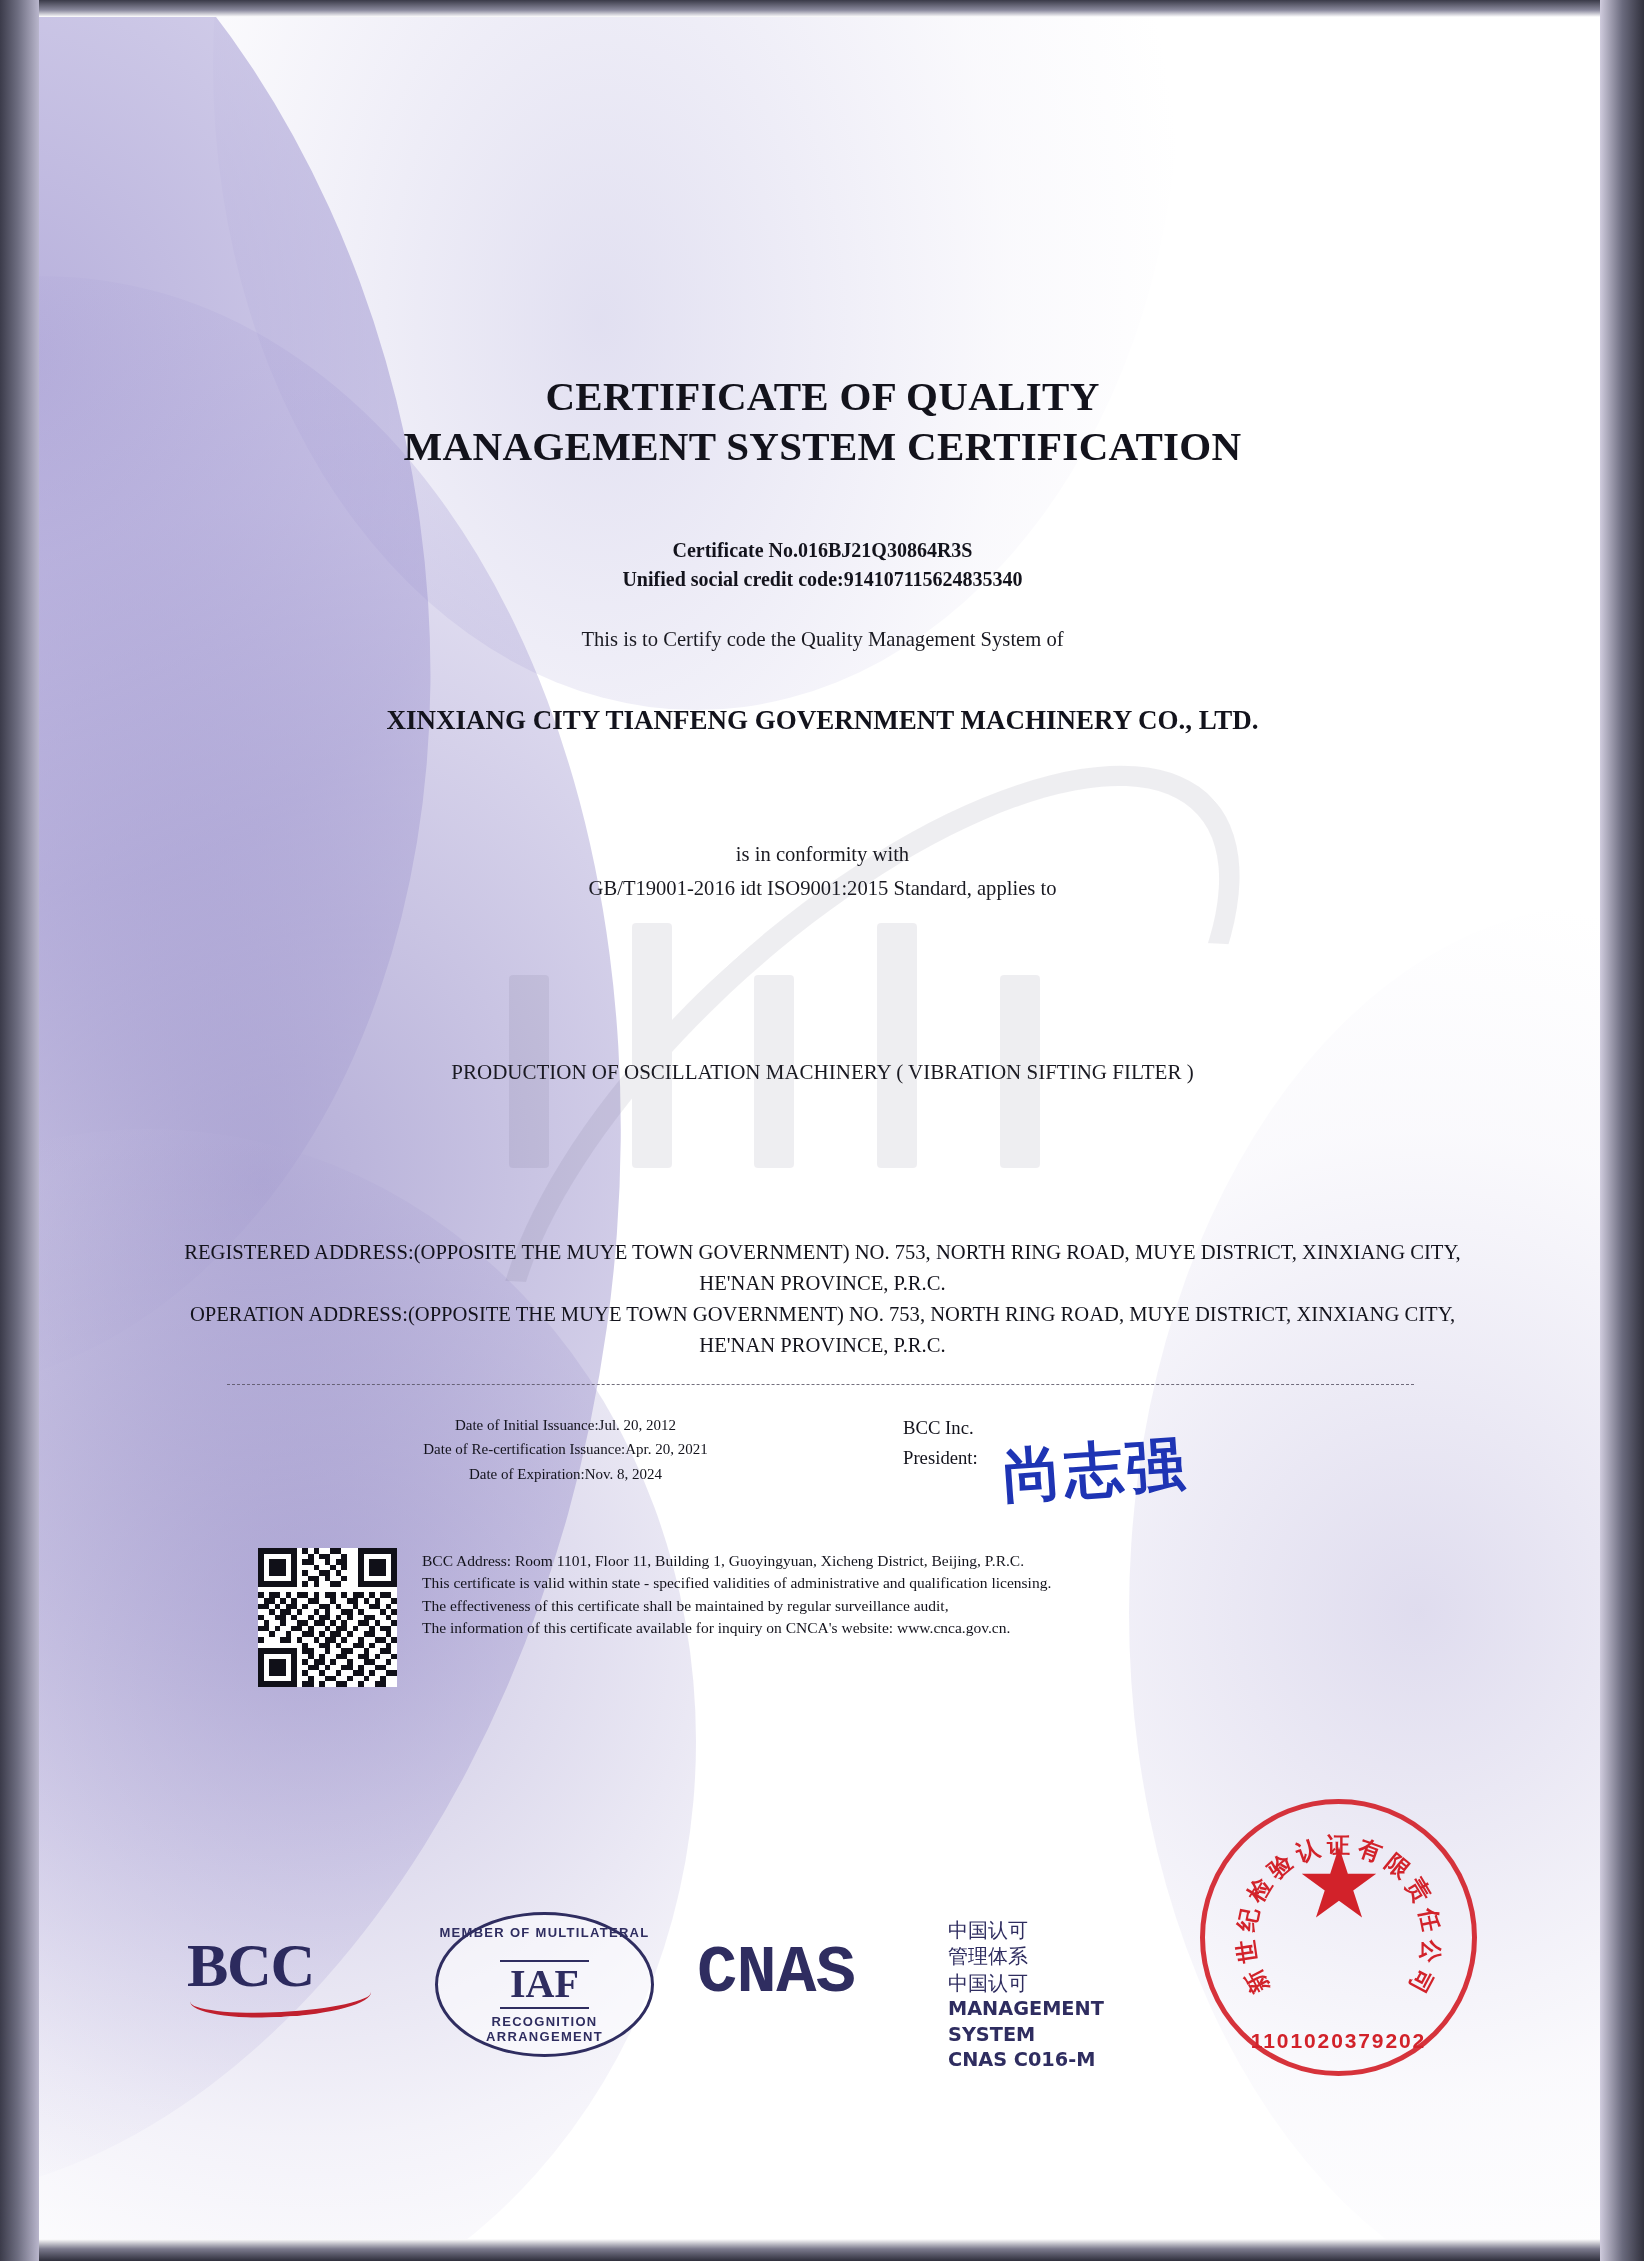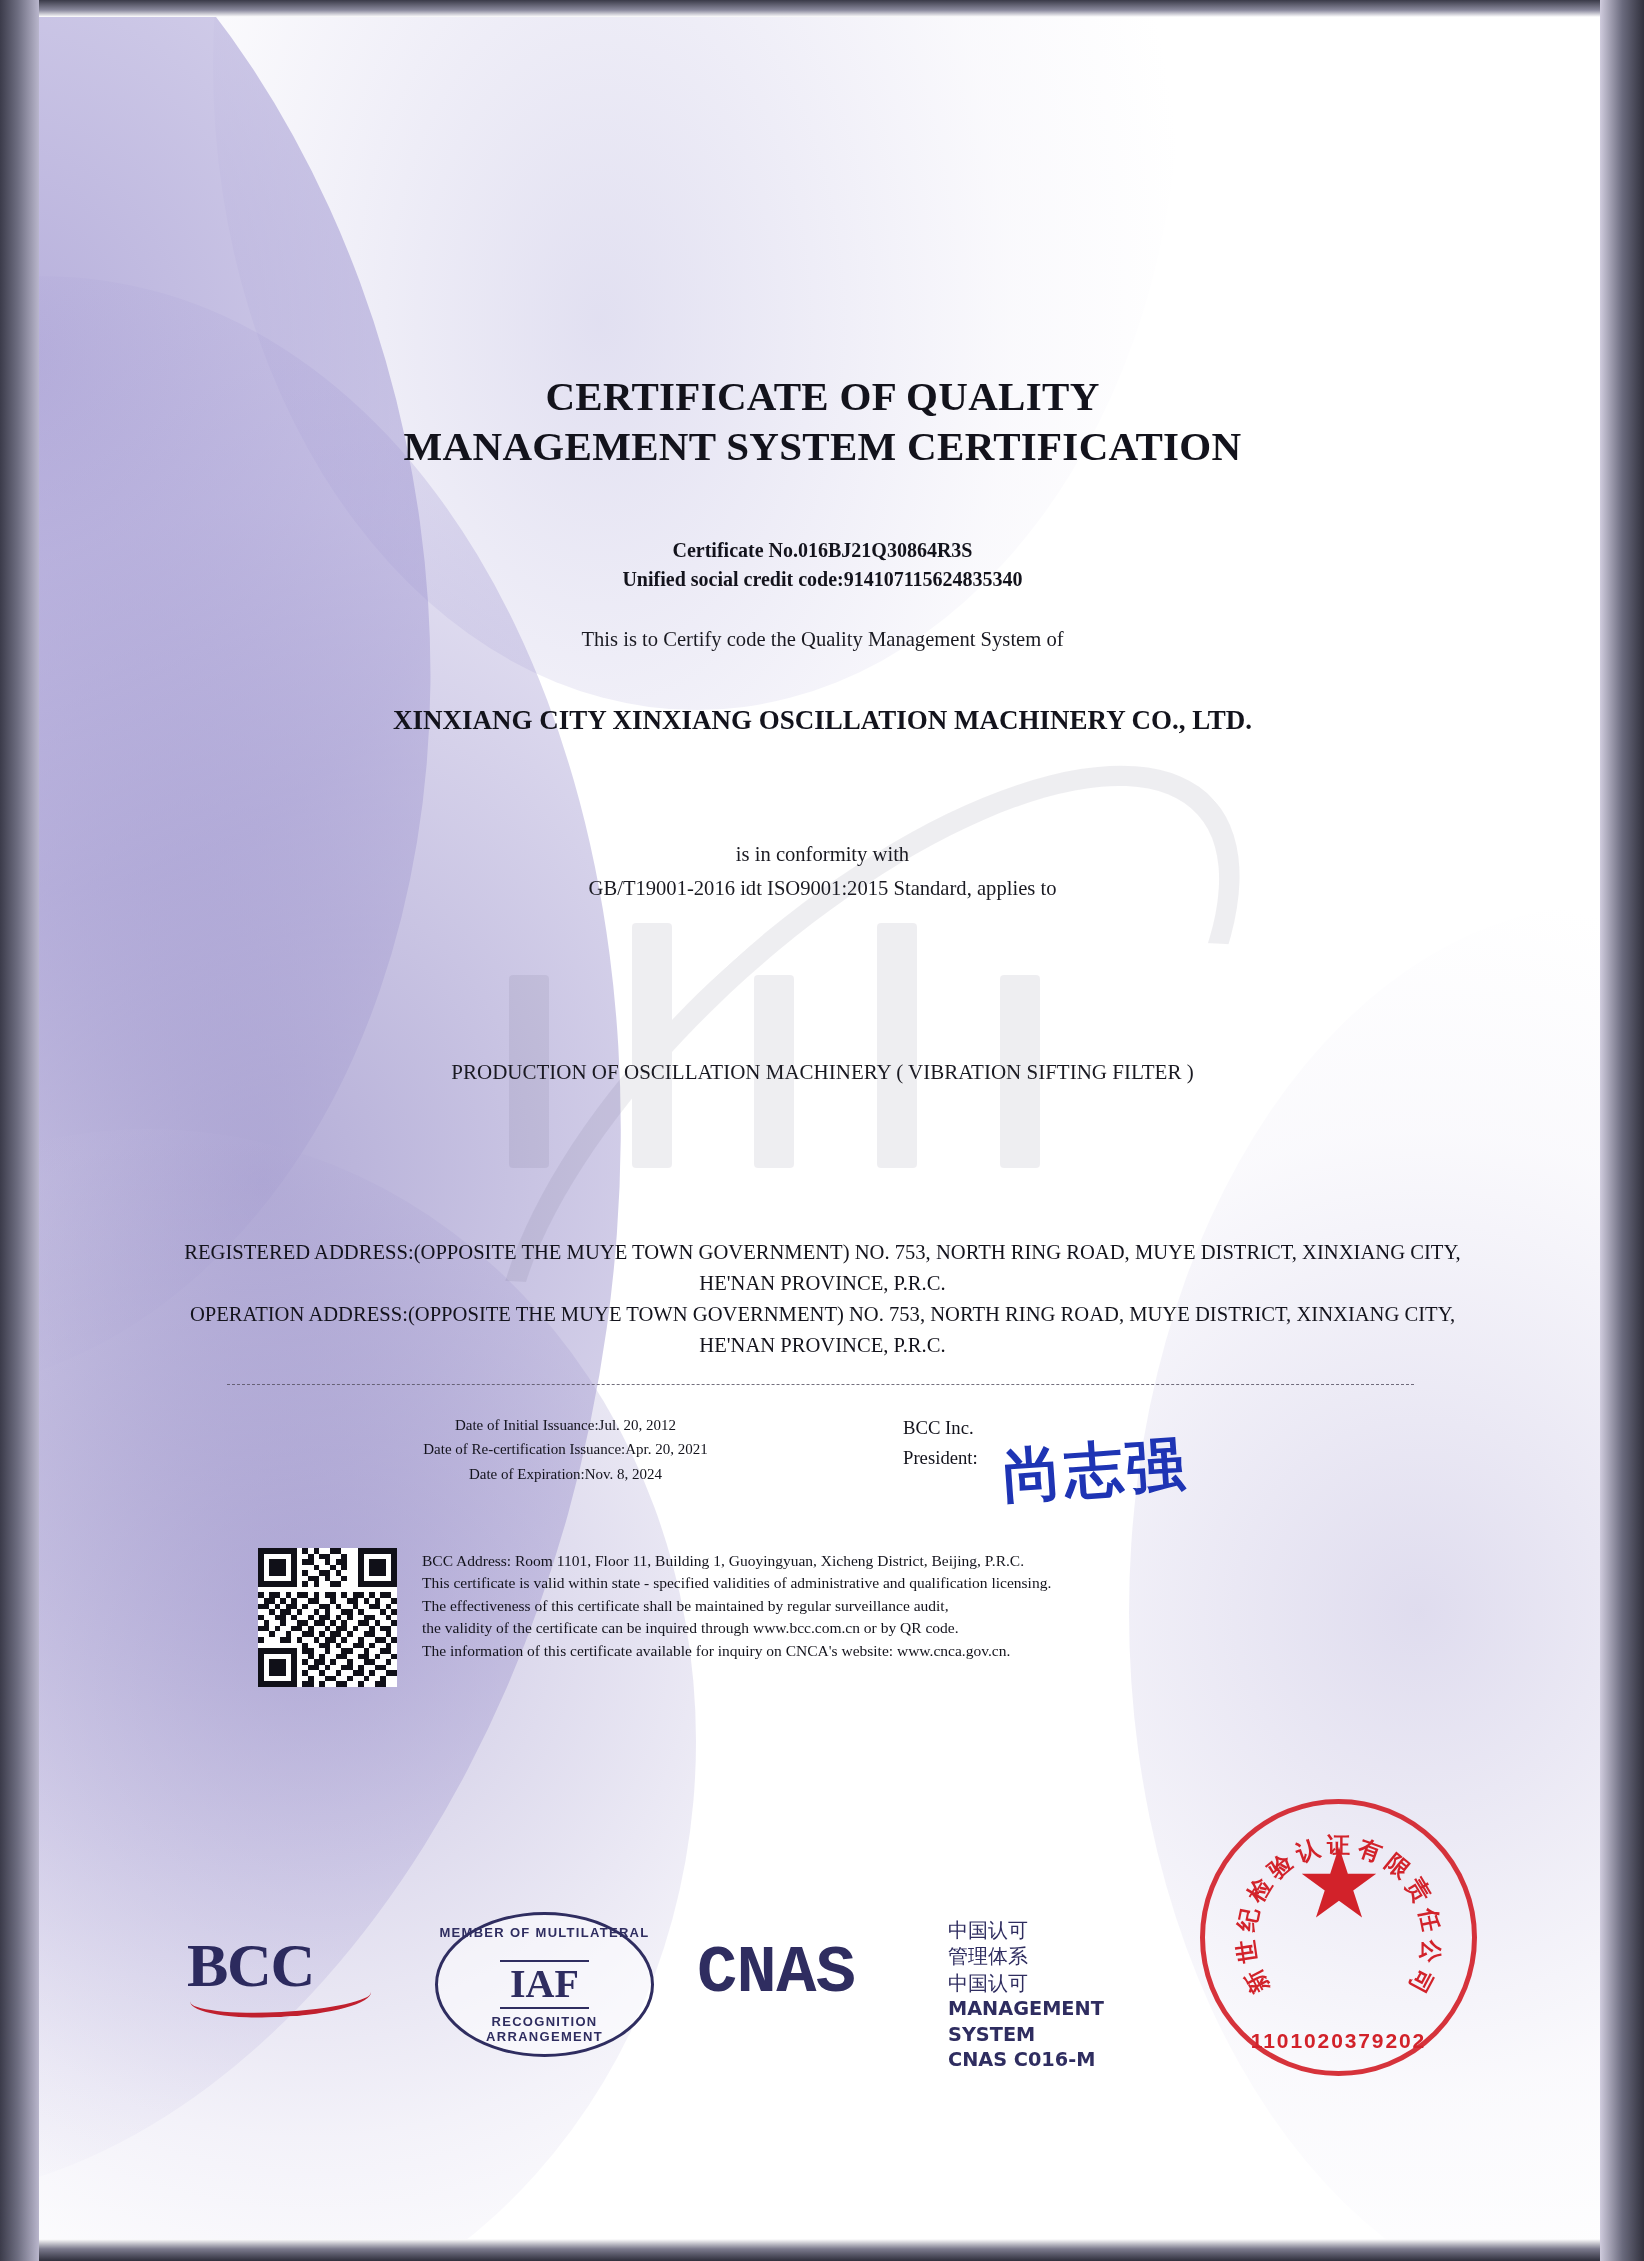--- a/index.html
+++ b/index.html
@@ -413,21 +413,21 @@
       <div>MANAGEMENT SYSTEM CERTIFICATION</div>
     </div>
 
     <div class="cert-no">
       <div>Certificate No.016BJ21Q30864R3S</div>
       <div>Unified social credit code:914107115624835340</div>
     </div>
 
     <div class="certify-line">This is to Certify code the Quality Management System of</div>
 
-    <div class="company">XINXIANG CITY XINXIANG OSCILLATION MACHINERY CO., LTD.</div>
+    <div class="company">XINXIANG CITY TIANFENG GOVERNMENT MACHINERY CO., LTD.</div>
 
     <div class="conformity">
       <div>is in conformity with</div>
       <div>GB/T19001-2016 idt ISO9001:2015 Standard, applies to</div>
     </div>
 
     <div class="scope">PRODUCTION OF OSCILLATION MACHINERY ( VIBRATION SIFTING FILTER )</div>
 
     <div class="addresses">
       <div>REGISTERED ADDRESS:(OPPOSITE THE MUYE TOWN GOVERNMENT) NO. 753, NORTH RING ROAD, MUYE DISTRICT, XINXIANG CITY, HE'NAN PROVINCE, P.R.C.</div>
@@ -615,21 +615,20 @@
           <rect x="18" y="24" width="1" height="1"></rect>
             <rect x="21" y="24" width="2" height="1"></rect>
         </g>
       </svg>
     </div>
 
     <div class="fineprint">
       <div>BCC Address: Room 1101, Floor 11, Building 1, Guoyingyuan, Xicheng District, Beijing, P.R.C.</div>
       <div>This certificate is valid within state - specified validities of administrative and qualification licensing.</div>
       <div>The effectiveness of this certificate shall be maintained by regular surveillance audit,</div>
-      <div>the validity of the certificate can be inquired through www.bcc.com.cn or by QR code.</div>
       <div>The information of this certificate available for inquiry on CNCA's website: www.cnca.gov.cn.</div>
     </div>
 
     <div class="footer-logos">
 
       <div class="logo-bcc">
         <div class="txt">BCC</div>
         <div class="swoosh"></div>
       </div>
 

